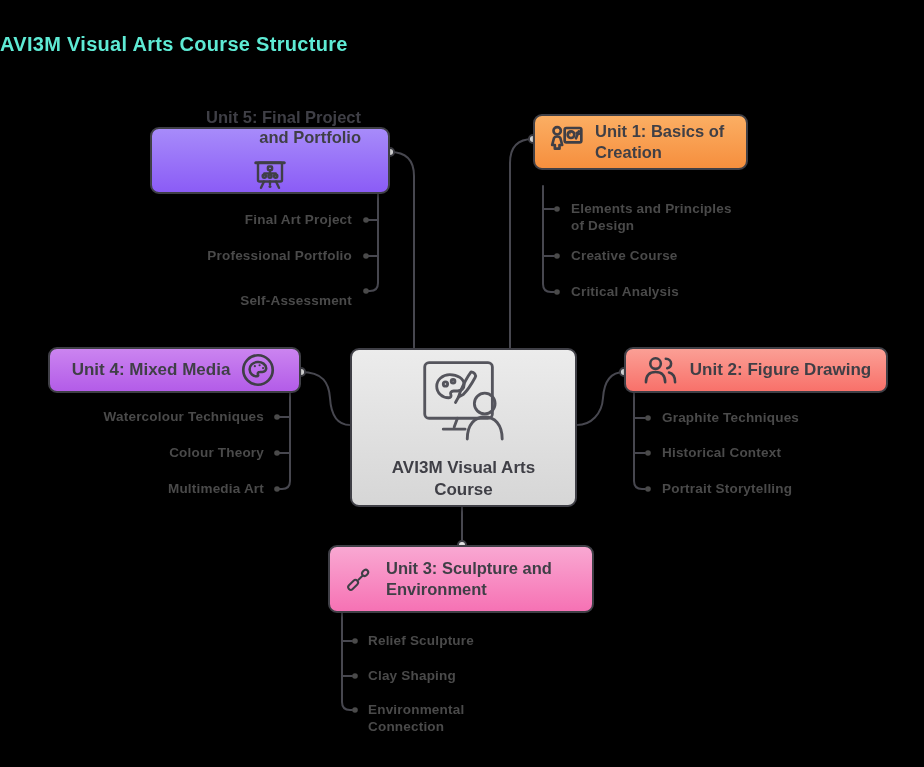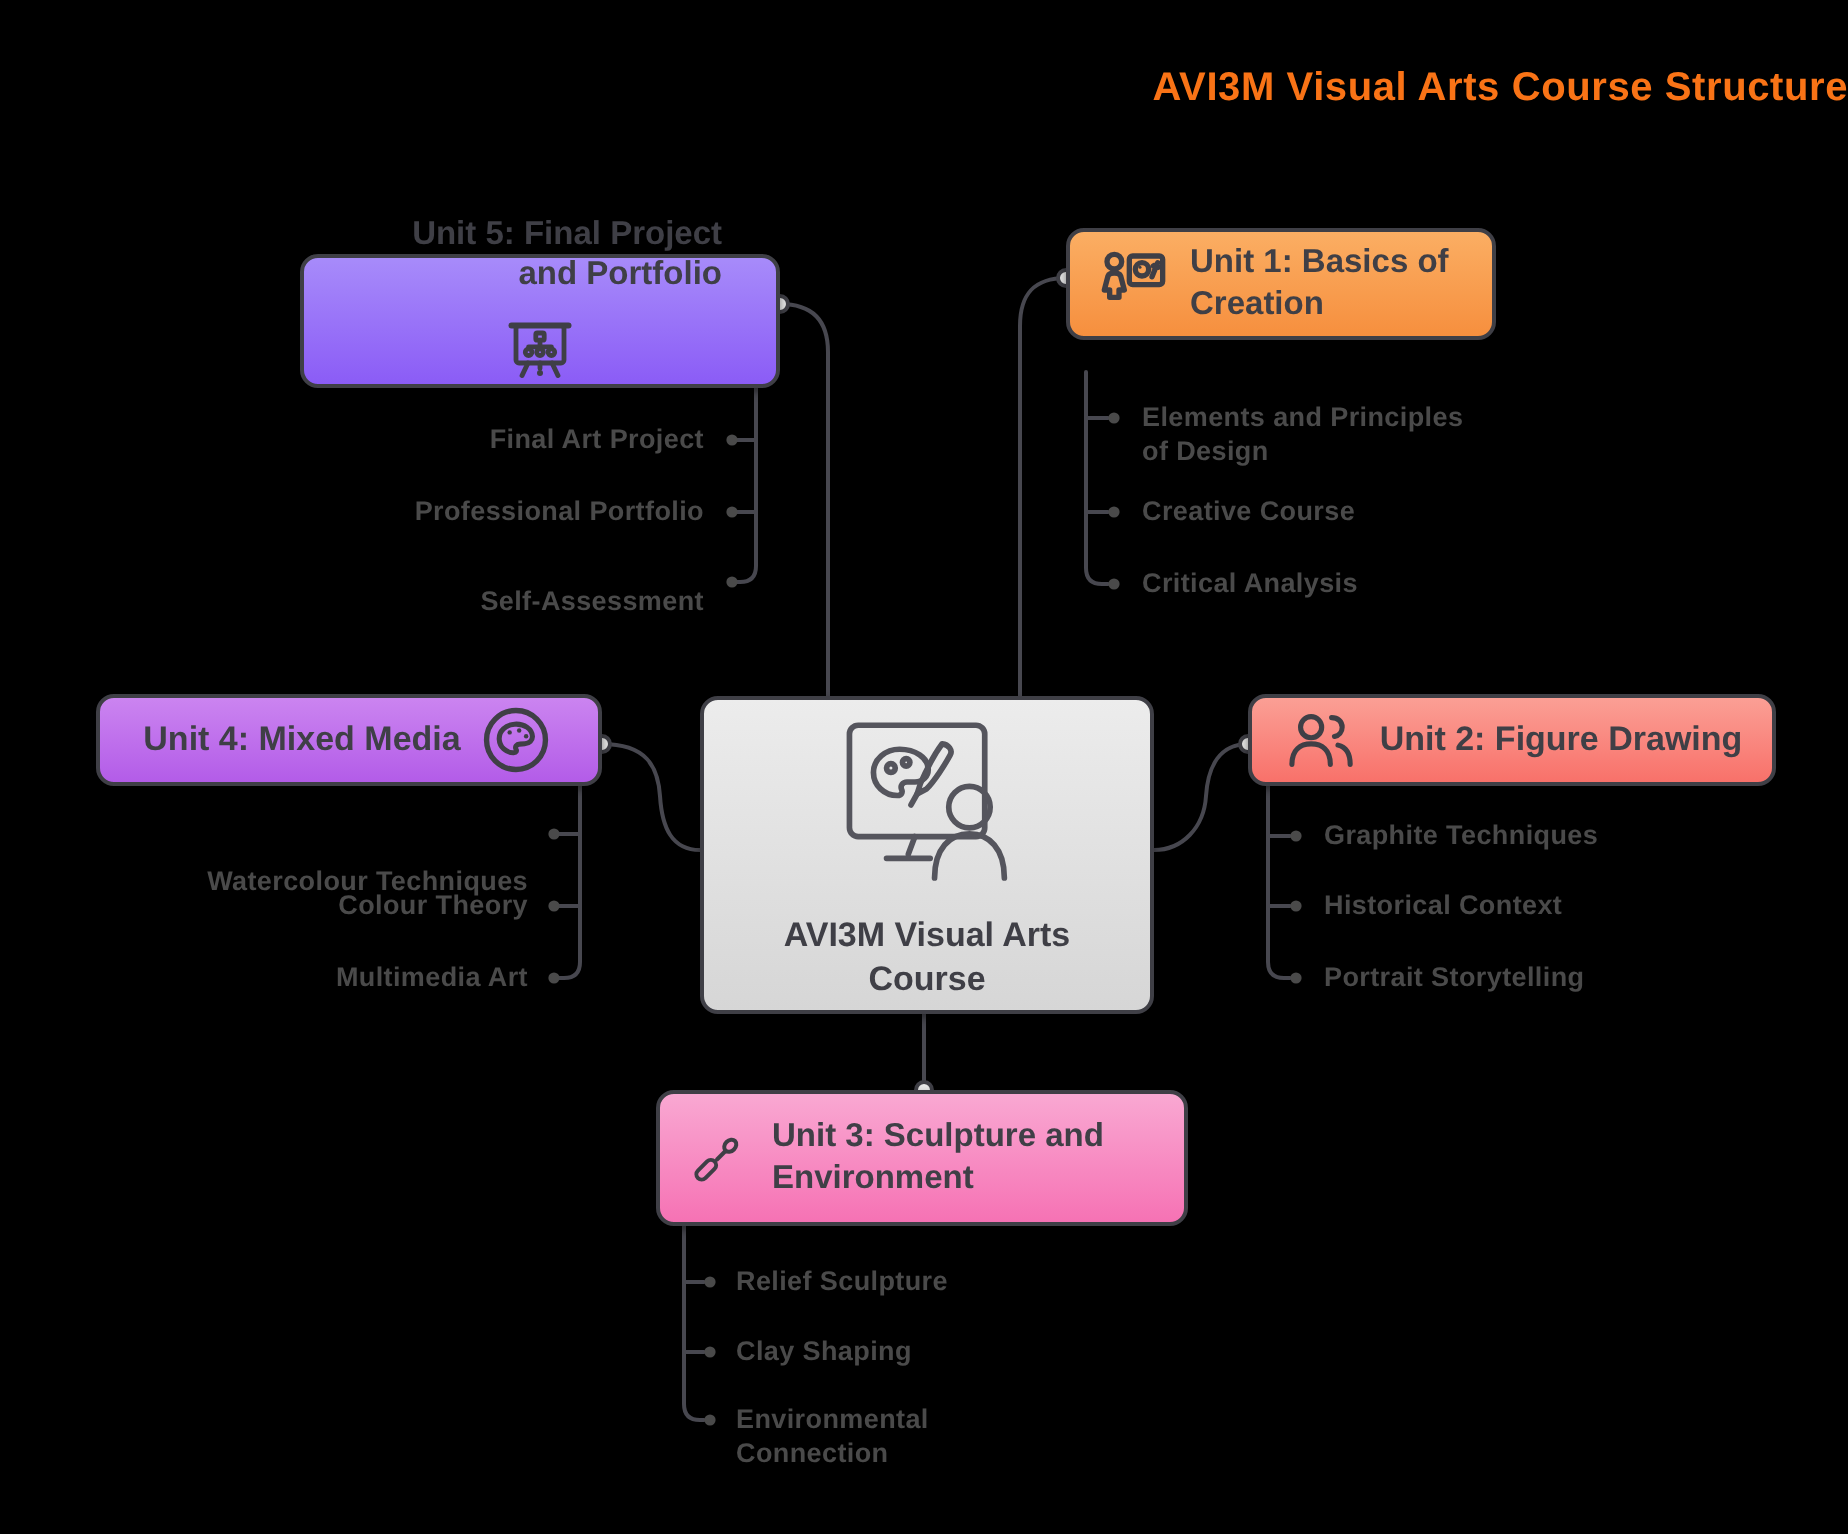--- a/index.html
+++ b/index.html
@@ -1,22 +1,22 @@
 <!DOCTYPE html>
 <html><head>
 <meta charset="utf-8">
 <style>
   html,body{margin:0;padding:0;background:#000;}
   #stage{
     position:relative;width:924px;height:767px;background:#000;overflow:hidden;
     font-family:"Liberation Sans","DejaVu Sans",sans-serif;
   }
   #title{
-    position:absolute;top:33px;left:0;width:100%;text-align:right;
-    font-size:20px;font-weight:bold;color:#f97316;letter-spacing:.3px;
+    position:absolute;top:33px;left:0;width:100%;text-align:left;
+    font-size:20px;font-weight:bold;color:#5eead4;letter-spacing:.3px;
   }
   #edges{position:absolute;left:0;top:0;width:924px;height:767px;}
   .node{
     position:absolute;box-sizing:border-box;border:2px solid #3f3f46;border-radius:9px;
     display:flex;align-items:center;color:#3f3f46;font-weight:bold;
     box-shadow:0 2px 4px rgba(0,0,0,.45);
   }
   .node .lbl{line-height:1.25;}
   .icon{display:flex;align-items:center;justify-content:center;flex:0 0 auto;}
   svg.glyph{stroke:#3f3f46;fill:none;stroke-width:1.6;stroke-linecap:round;stroke-linejoin:round;}
@@ -140,21 +140,21 @@
     <span class="icon">
       <svg class="glyph" width="38" height="38" viewBox="0 0 24 24">
         <circle cx="12" cy="12" r="9.3" stroke-width="1.7"></circle>
         <path d="M11.6 7 C8.7 7.2 6.6 9.2 6.7 11.7 C6.8 14.2 8.9 16.1 11.3 16 C12.1 16 12.3 15.4 12 14.9 C11.6 14.1 12.2 13.3 13.1 13.3 L14.8 13.2 C16.2 13.2 17.2 12.1 17.2 10.9 C17.1 8.5 14.6 6.8 11.6 7 Z"></path>
         <circle cx="10" cy="9.6" r="0.7" fill="#3f3f46" stroke="none"></circle>
         <circle cx="13" cy="9" r="0.7" fill="#3f3f46" stroke="none"></circle>
         <circle cx="15.2" cy="10.8" r="0.7" fill="#3f3f46" stroke="none"></circle>
       </svg>
     </span>
   </div>
-  <div class="sub ra" style="left:44px;top:408px;width:220px;margin-top:24px;">Watercolour Techniques</div>
+  <div class="sub ra" style="left:44px;top:408px;width:220px;">Watercolour Techniques</div>
   <div class="sub ra" style="left:44px;top:444px;width:220px;">Colour Theory</div>
   <div class="sub ra" style="left:44px;top:480px;width:220px;">Multimedia Art</div>
 
   <div class="node" id="unit2" style="background: linear-gradient(rgb(251, 159, 149), rgb(248, 113, 106));">
     <span class="icon">
       <svg class="glyph" width="40" height="32" viewBox="0 0 24 20">
         <circle cx="8.6" cy="6" r="3.3"></circle>
         <path d="M2.6 17.6 C2.6 13 5.3 11.2 8.6 11.2 C11.9 11.2 14.6 13 14.6 17.6"></path>
         <path d="M15 3 C16.9 3 18.3 4.2 18.3 6 C18.3 7.5 17.3 8.6 15.9 8.9"></path>
         <path d="M17 11.6 C19.5 12.2 20.8 14 20.8 17.6"></path>

